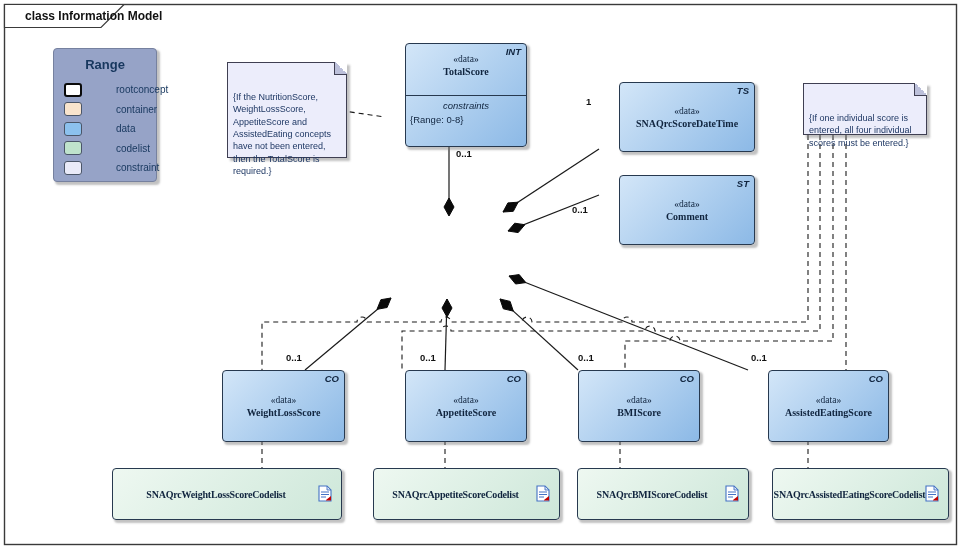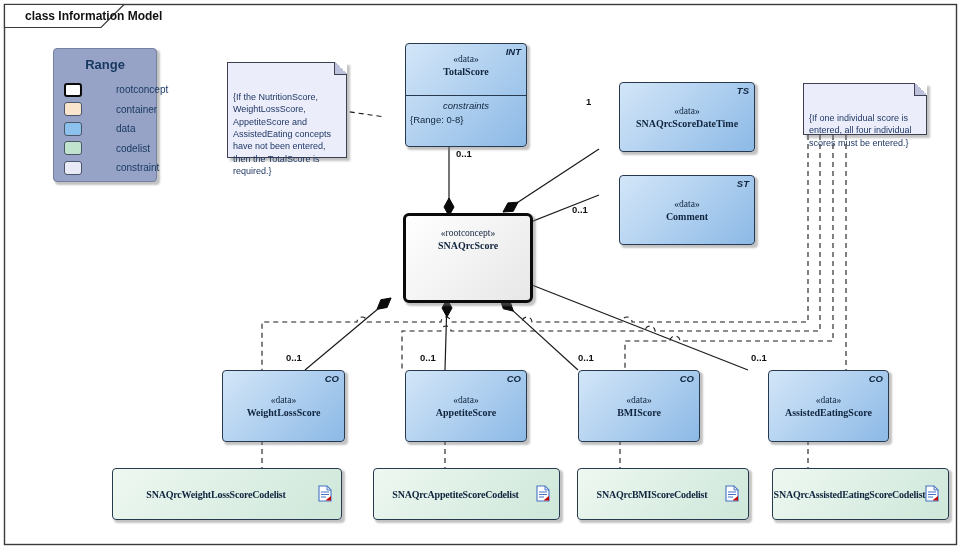--- a/index.html
+++ b/index.html
@@ -172,26 +172,20 @@
   </div>
 
   <div class="el cls" style="left:599px;top:175px;width:134px;height:68px;">
     <span class="tag">ST</span>
     <div class="col">
       <span class="stereo">«data»</span>
       <span class="cname">Comment</span>
     </div>
   </div>
 
-  <div class="el cls root-cls" style="left:383px;top:213px;width:124px;height:84px;">
-    <div class="col">
-      <span class="stereo">«rootconcept»</span>
-      <span class="cname">SNAQrcScore</span>
-    </div>
-  </div>
 
   <div class="el cls" style="left:202px;top:370px;width:121px;height:70px;">
     <span class="tag">CO</span>
     <div class="col">
       <span class="stereo">«data»</span>
       <span class="cname">WeightLossScore</span>
     </div>
   </div>
 
   <div class="el cls" style="left:385px;top:370px;width:120px;height:70px;">

